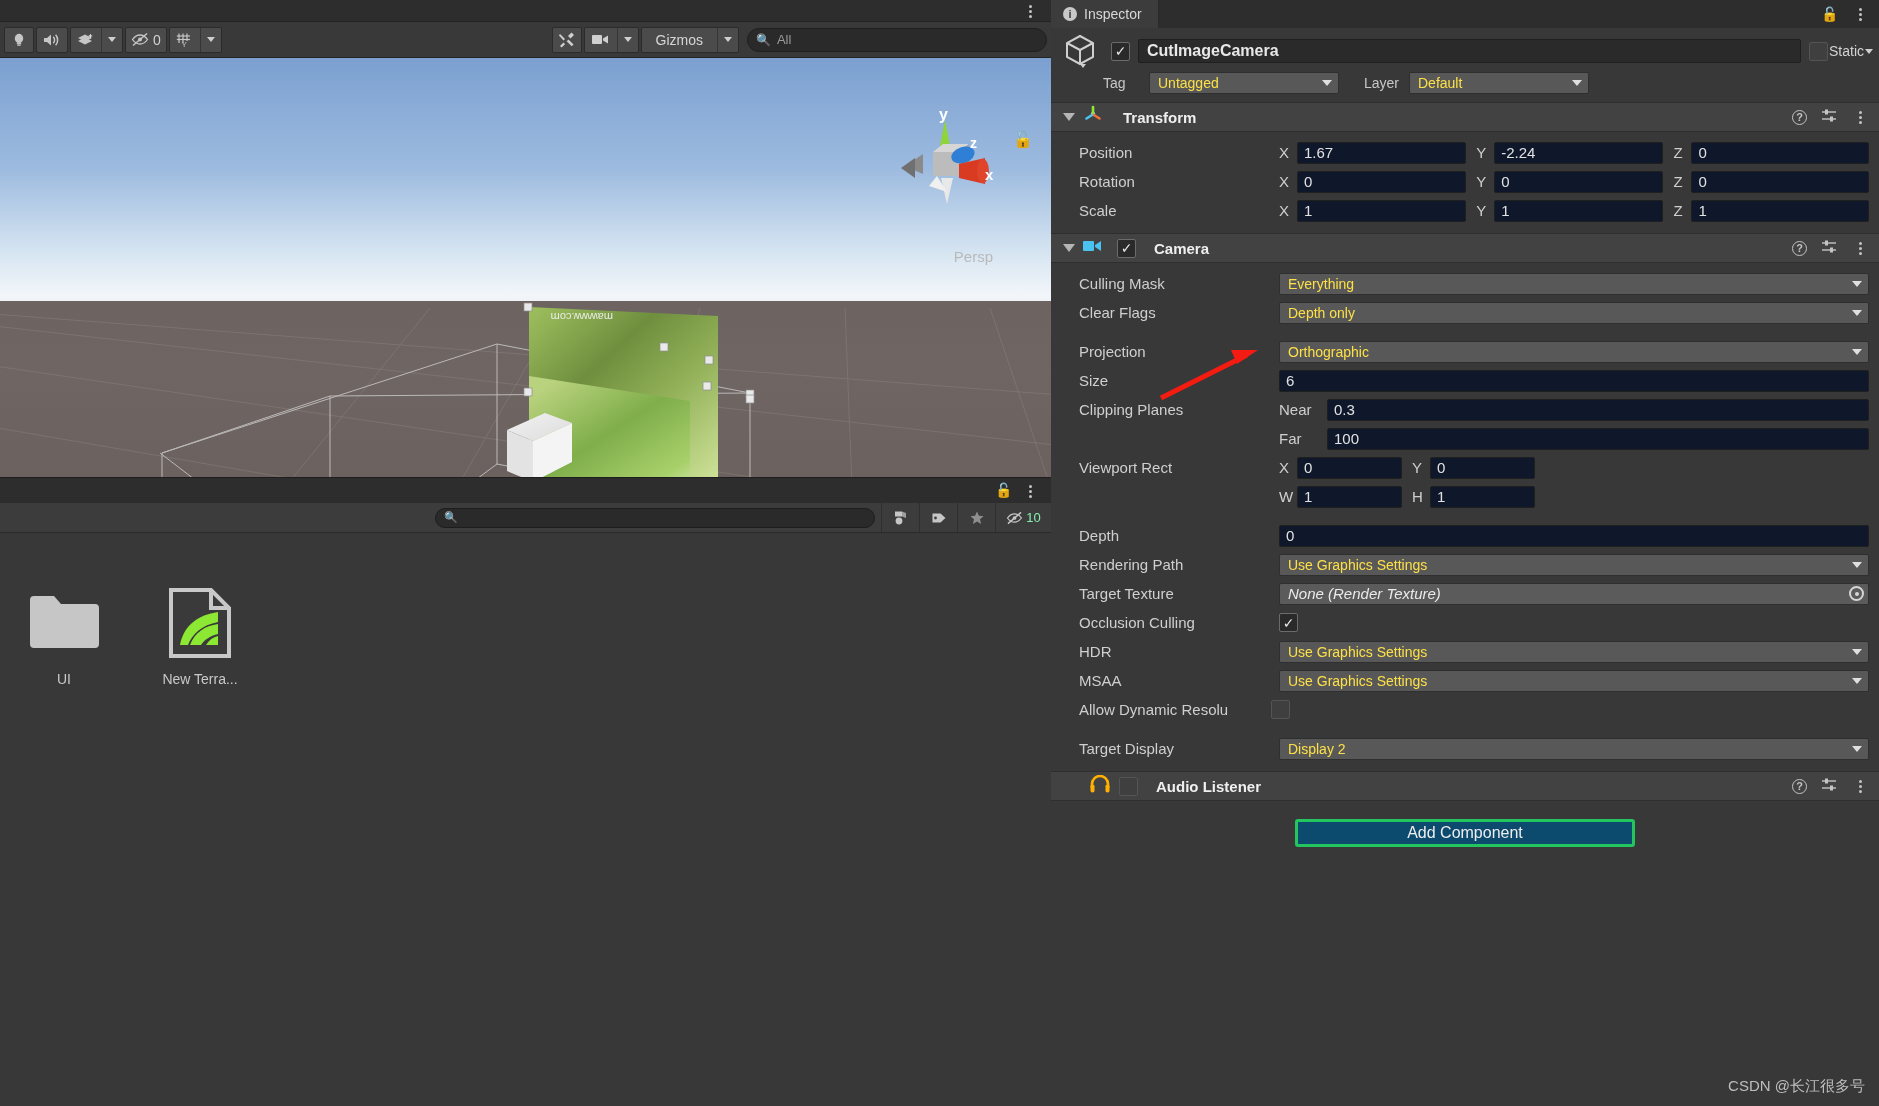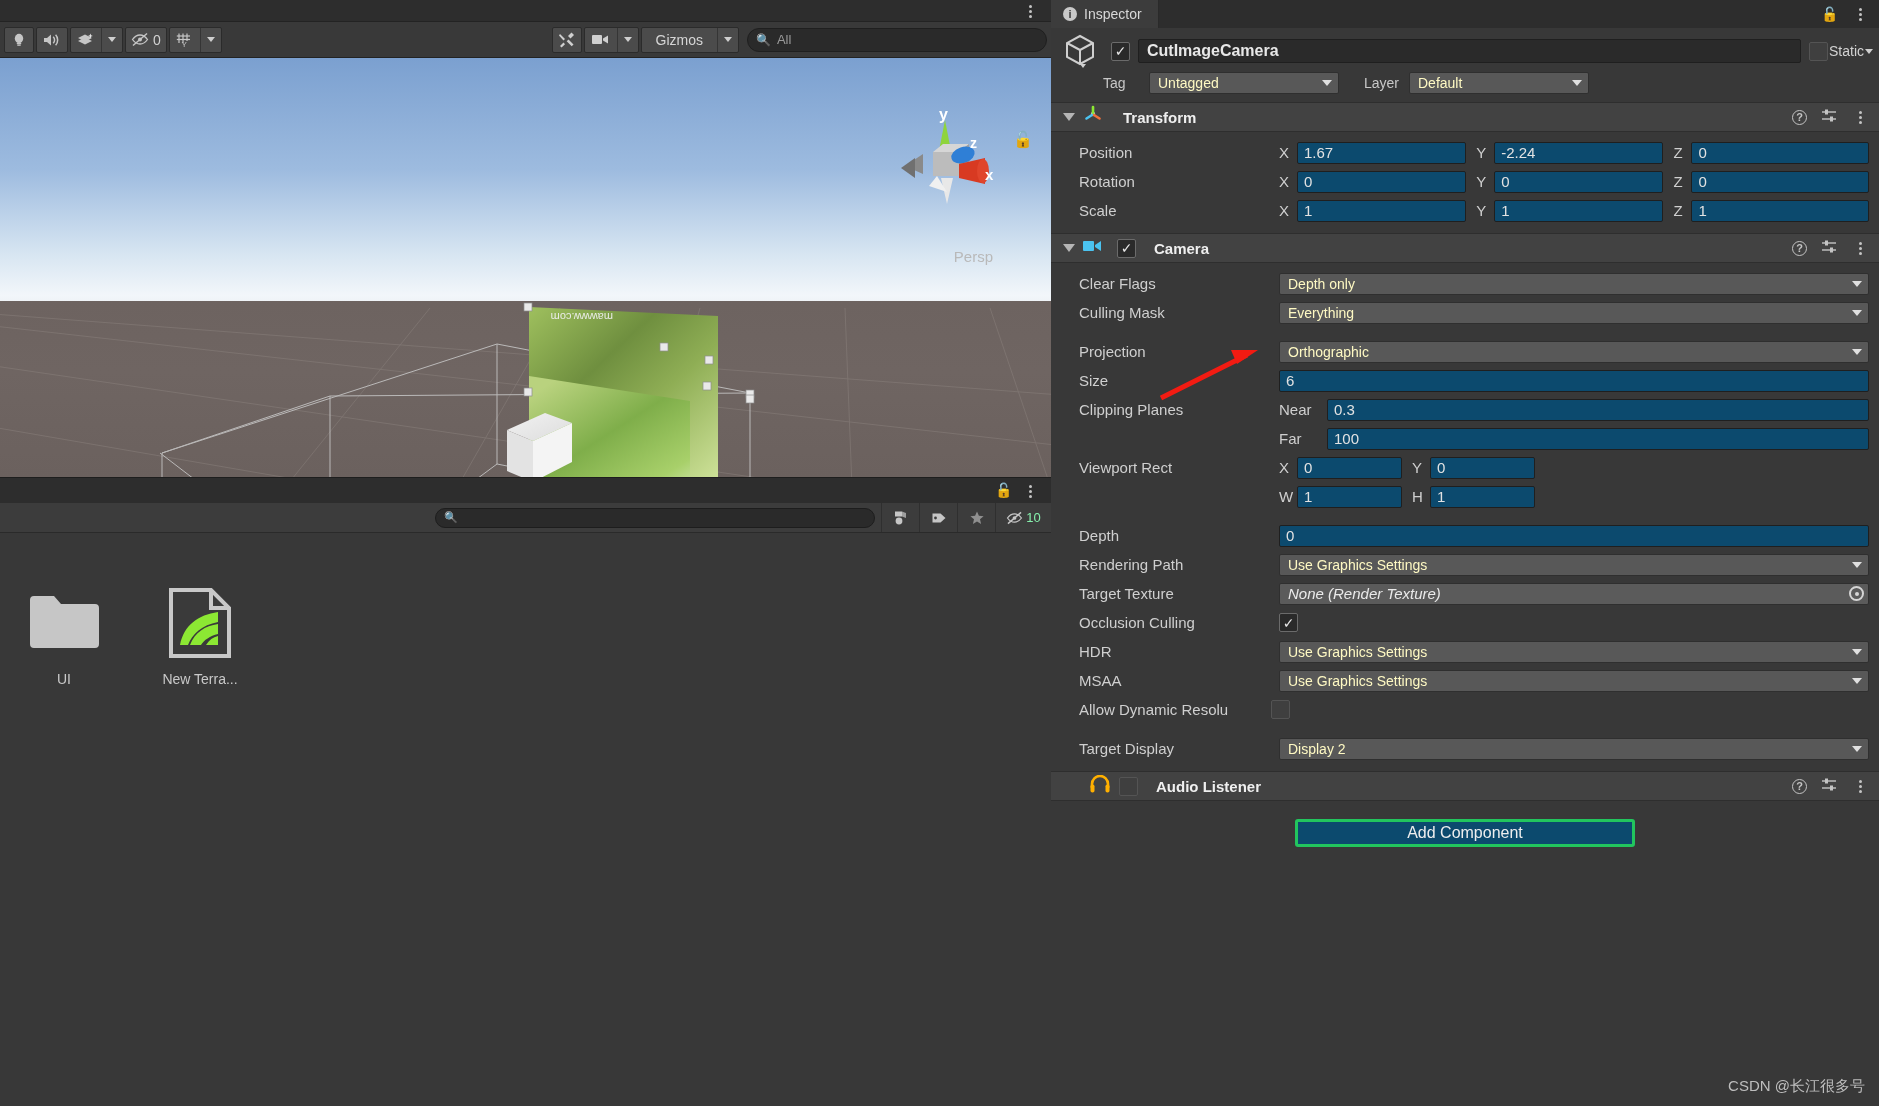--- a/index.html
+++ b/index.html
@@ -106,41 +106,41 @@
   .name-field {
     flex: 1 1 auto; height: 24px; background: #2a2a2a; border: 1px solid #1f1f1f; border-radius: 2px;
     color: #e8e8e8; font-size: 16px; font-weight: bold; display: flex; align-items: center; padding: 0 8px;
   }
   .static-row { display: flex; align-items: center; gap: 1px; color: #d2d2d2; font-size: 14px; }
   .tag-row { display: flex; align-items: center; height: 30px; padding-left: 52px; gap: 0; }
   .lbl { color: #c8c8c8; font-size: 14px; }
   .dropdown {
     height: 22px; background: #585858; border: 1px solid #2f2f2f; border-radius: 2px;
     display: flex; align-items: center; justify-content: space-between;
-    color: #fef9c3; font-size: 14px; padding: 0 6px 0 8px;
+    color: #fde047; font-size: 14px; padding: 0 6px 0 8px;
   }
   .dropdown .caret2 { width: 0; height: 0; border-left: 5px solid transparent; border-right: 5px solid transparent; border-top: 6px solid #e0e0e0; margin-left: 8px; }
 
   
   .comp-head {
     height: 30px; background: #424242; border-top: 1px solid #2e2e2e; border-bottom: 1px solid #2e2e2e;
     display: flex; align-items: center; padding: 0 10px 0 12px; gap: 8px; flex: none;
   }
   .foldout { width: 0; height: 0; border-left: 6px solid transparent; border-right: 6px solid transparent; border-top: 8px solid #b5b5b5; }
   .comp-title { color: #efefef; font-size: 15px; font-weight: bold; margin-left: 28px; }
   .comp-actions { margin-left: auto; display: flex; align-items: center; gap: 14px; color: #c4c4c4; font-size: 14px; }
   .help-circ { width: 15px; height: 15px; border-radius: 50%; border: 1.6px solid #c4c4c4; color: #c4c4c4; font-size: 11px; font-weight: bold; display: flex; align-items: center; justify-content: center; }
 
   .comp-body { padding: 6px 10px 8px 0; flex: none; }
   .prow { display: flex; align-items: center; height: 29px; padding-left: 28px; }
   .prow .plabel { width: 200px; color: #cfcfcf; font-size: 15px; flex: none; }
   .vec3 { display: flex; align-items: center; flex: 1 1 auto; gap: 0; }
   .axis { color: #cfcfcf; font-size: 15px; width: 18px; flex: none; }
   .num {
-    height: 22px; background: #0c4a6e; border: 1px solid #1f1f1f; border-radius: 2px;
+    height: 22px; background: #0f172a; border: 1px solid #1f1f1f; border-radius: 2px;
     color: #e2e2e2; font-size: 15px; display: flex; align-items: center; padding: 0 6px; flex: 1 1 0; min-width: 0;
     margin-right: 10px;
   }
   .num.wide { flex: 1 1 auto; margin-right: 0; }
   .dd-wide { flex: 1 1 auto; height: 22px; }
   .subrow { display: flex; align-items: center; height: 29px; padding-left: 228px; }
   .sublabel { color: #cfcfcf; font-size: 15px; width: 48px; flex: none; }
   .objfield {
     flex: 1 1 auto; height: 22px; background: #5b5b5b; border: 1px solid #2f2f2f; border-radius: 2px;
     display: flex; align-items: center; justify-content: space-between; color: #eaeaea; font-size: 15px; padding: 0 4px 0 8px; font-style: italic;
@@ -574,31 +574,31 @@
         <span class="kebab" style="position:static;">
             <i></i>
             <i></i>
             <i></i>
           </span>
       </span>
     </div>
     <div class="comp-body">
 
       <div class="prow">
+        <span class="plabel">Culling Mask</span>
+        <span class="dropdown dd-wide">
+          <span>Everything</span>
+          <span class="caret2"></span>
+        </span>
+      </div>
+
+      <div class="prow">
         <span class="plabel">Clear Flags</span>
         <span class="dropdown dd-wide">
           <span>Depth only</span>
-          <span class="caret2"></span>
-        </span>
-      </div>
-
-      <div class="prow">
-        <span class="plabel">Culling Mask</span>
-        <span class="dropdown dd-wide">
-          <span>Everything</span>
           <span class="caret2"></span>
         </span>
       </div>
 
       <div style="height:10px;"></div>
 
       <div class="prow">
         <span class="plabel">Projection</span>
         <span class="dropdown dd-wide">
           <span>Orthographic</span>

